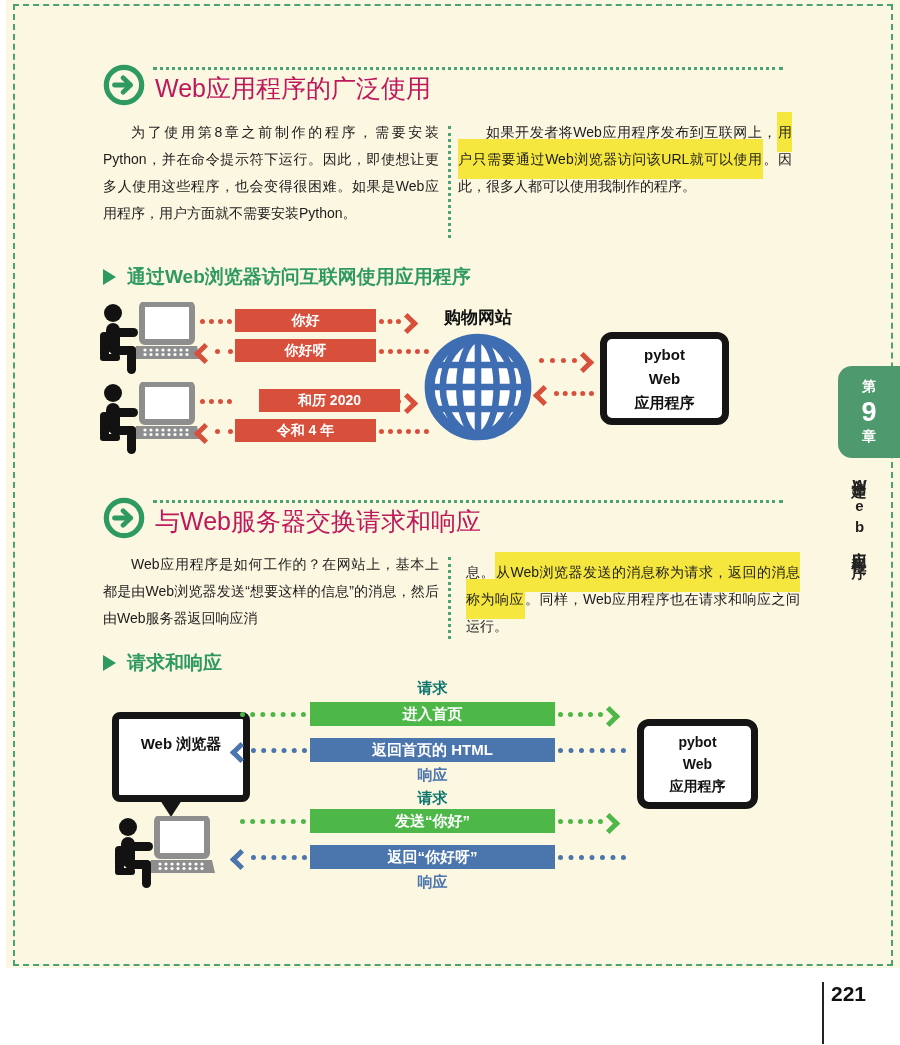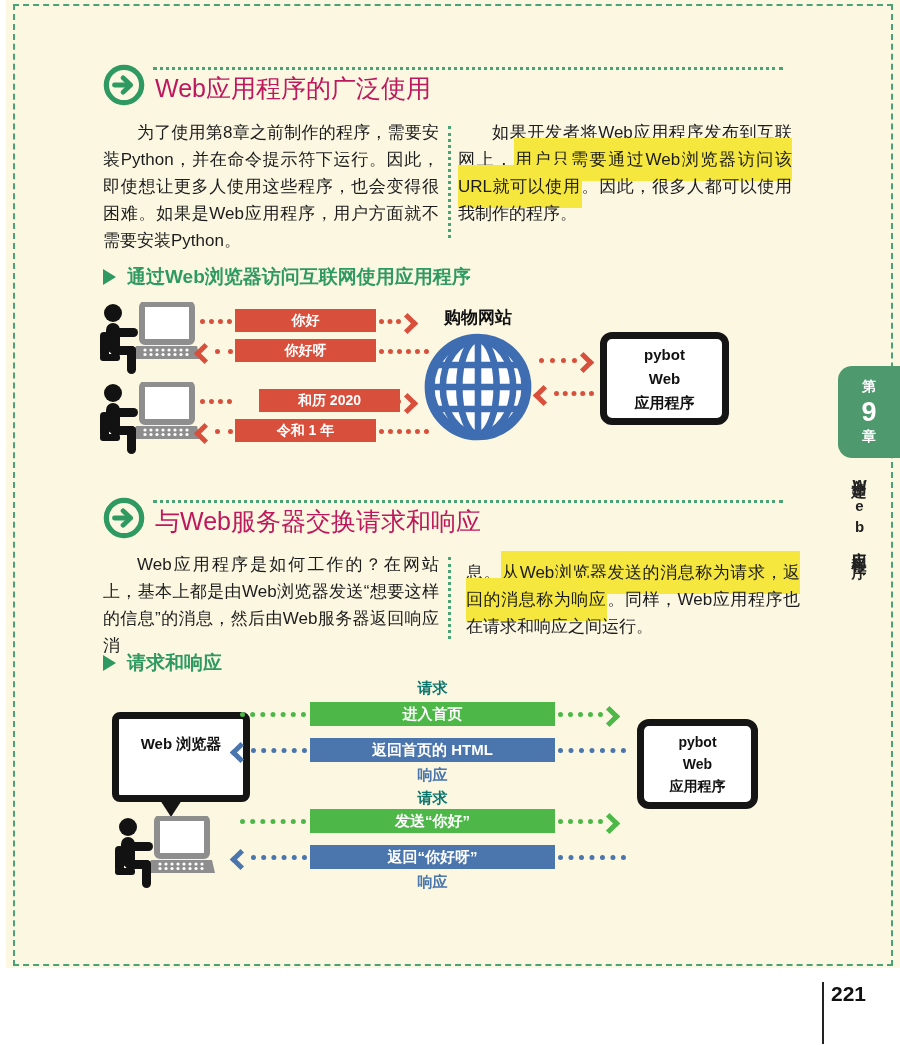--- a/index.html
+++ b/index.html
@@ -12,21 +12,21 @@
   .page-bg { left:6px; top:0; width:894px; height:968px; background:#fbf7e1; }
   .dashed-frame { left:13px; top:4px; width:880px; height:962px;
     border:2px dashed #4aa377; box-sizing:border-box; }
 
   
   .sec-icon { width:42px; height:42px; }
   .sec-title { font-size:25px; font-weight:normal; color:#be185d; white-space:nowrap; }
   .dotline { height:0; border-top:3px dotted #4aa377; }
 
   
-  .col { width:336px; font-size:17px; line-height:27px; text-align:justify; color:#1c1c1c; }
+  .col { width:336px; font-size:14px; line-height:27px; text-align:justify; color:#1c1c1c; }
   .indent { text-indent:2em; }
   .divider-v { width:0; border-left:3px dotted #4aa377; }
   mark { background:#f6e73f; color:inherit; padding:12px 1px; }
 
   
   .subhead { display:flex; align-items:center; gap:11px; color:#2e9960;
     font-weight:bold; font-size:19px; white-space:nowrap; }
   .tri { width:0; height:0; border-left:13px solid #2e9960;
     border-top:8px solid transparent; border-bottom:8px solid transparent; }
 
@@ -171,21 +171,21 @@
 <div class="abs rbar" style="left:235px; top:339px;">你好呀</div>
 <div class="abs dots red" style="left:379px; top:349px; width:50px;"></div>
 
 <div class="abs dots red" style="left:200px; top:399px; width:32px;"></div>
 <div class="abs rbar" style="left:235px; top:389px;margin-left:24px;">和历 2020</div>
 <div class="abs dots red" style="left:379px; top:399px; width:22px;"></div>
 <div class="abs chev r red" style="left:400px; top:396px;"></div>
 
 <div class="abs chev l red" style="left:197px; top:426px;"></div>
 <div class="abs dots red" style="left:215px; top:429px; width:18px;"></div>
-<div class="abs rbar" style="left:235px; top:419px;">令和 1 年</div>
+<div class="abs rbar" style="left:235px; top:419px;">令和 4 年</div>
 <div class="abs dots red" style="left:379px; top:429px; width:50px;"></div>
 
 <div class="abs globe-label" style="left:421px; top:306px;">购物网站</div>
 <svg class="abs" style="left:423px; top:332px;" width="110" height="110" viewBox="0 0 100 100">
   <circle cx="50" cy="50" r="44" fill="#ffffff" stroke="#3e6db2" stroke-width="9"></circle>
   <ellipse cx="50" cy="50" rx="17" ry="43" fill="none" stroke="#3e6db2" stroke-width="6"></ellipse>
   <ellipse cx="50" cy="50" rx="32" ry="43" fill="none" stroke="#3e6db2" stroke-width="6"></ellipse>
   <line x1="50" y1="7" x2="50" y2="93" stroke="#3e6db2" stroke-width="6"></line>
   <line x1="12" y1="30" x2="88" y2="30" stroke="#3e6db2" stroke-width="6"></line>
   <line x1="6" y1="50" x2="94" y2="50" stroke="#3e6db2" stroke-width="6"></line>

